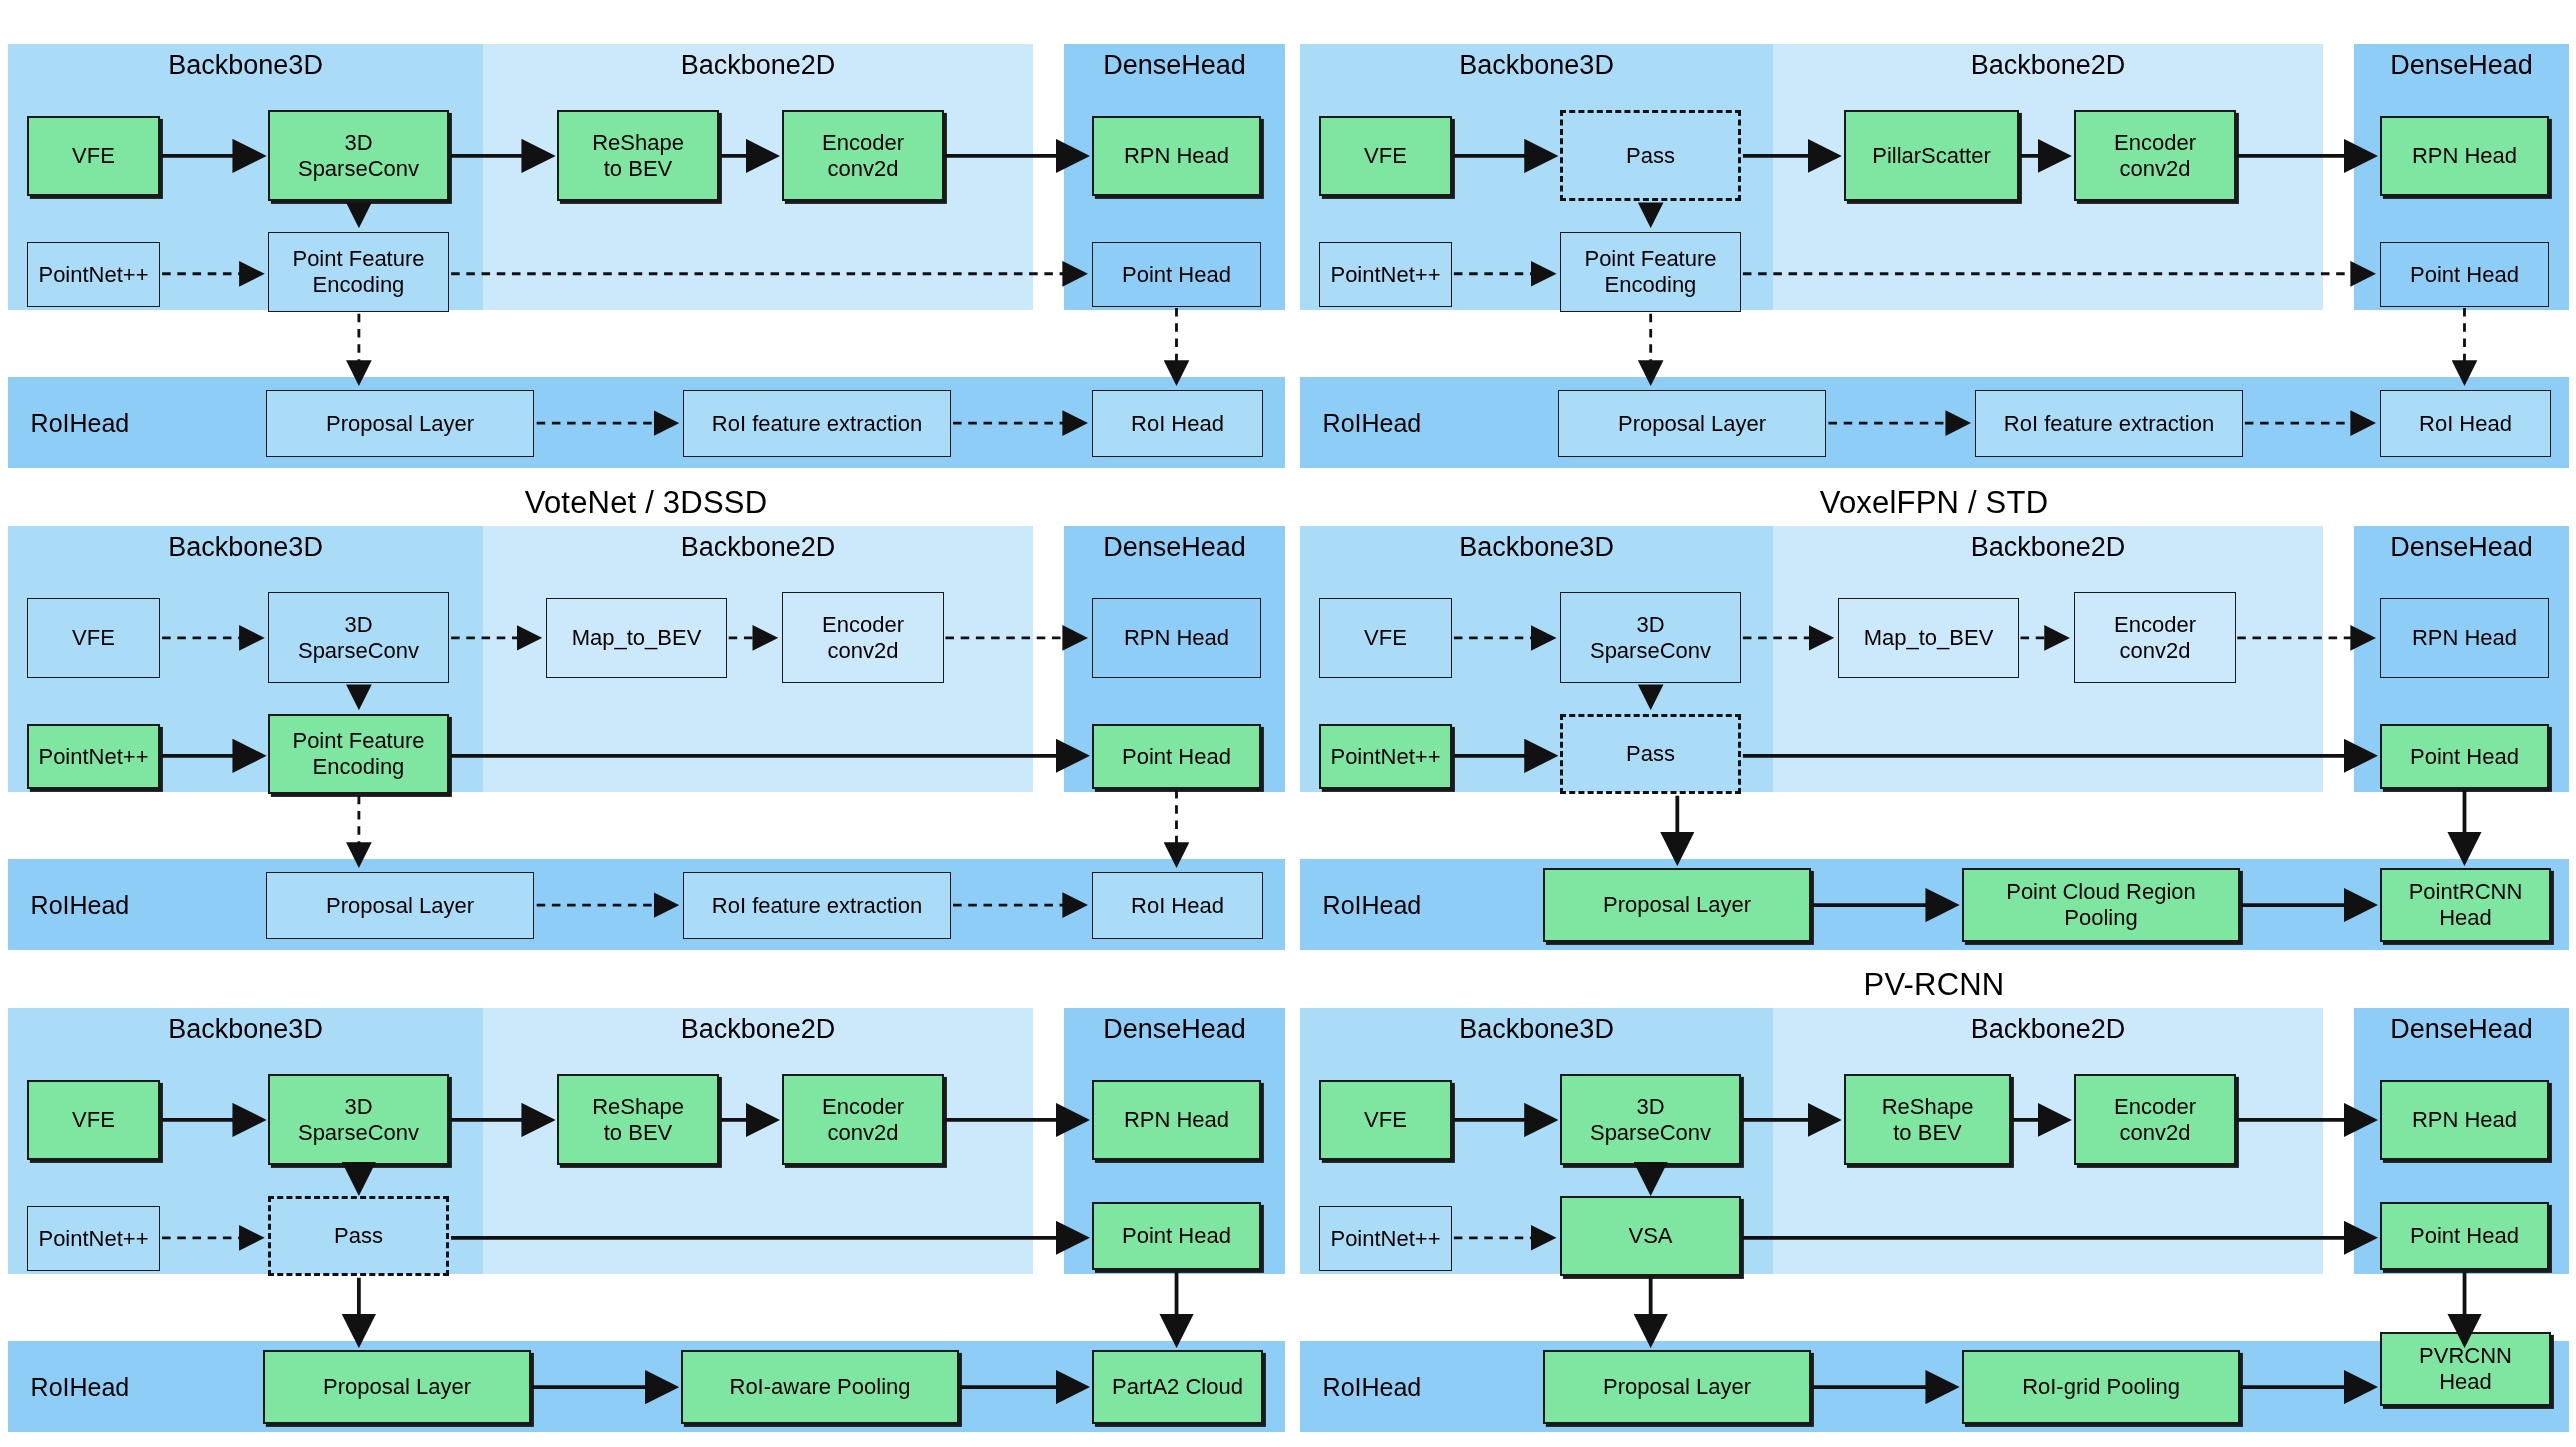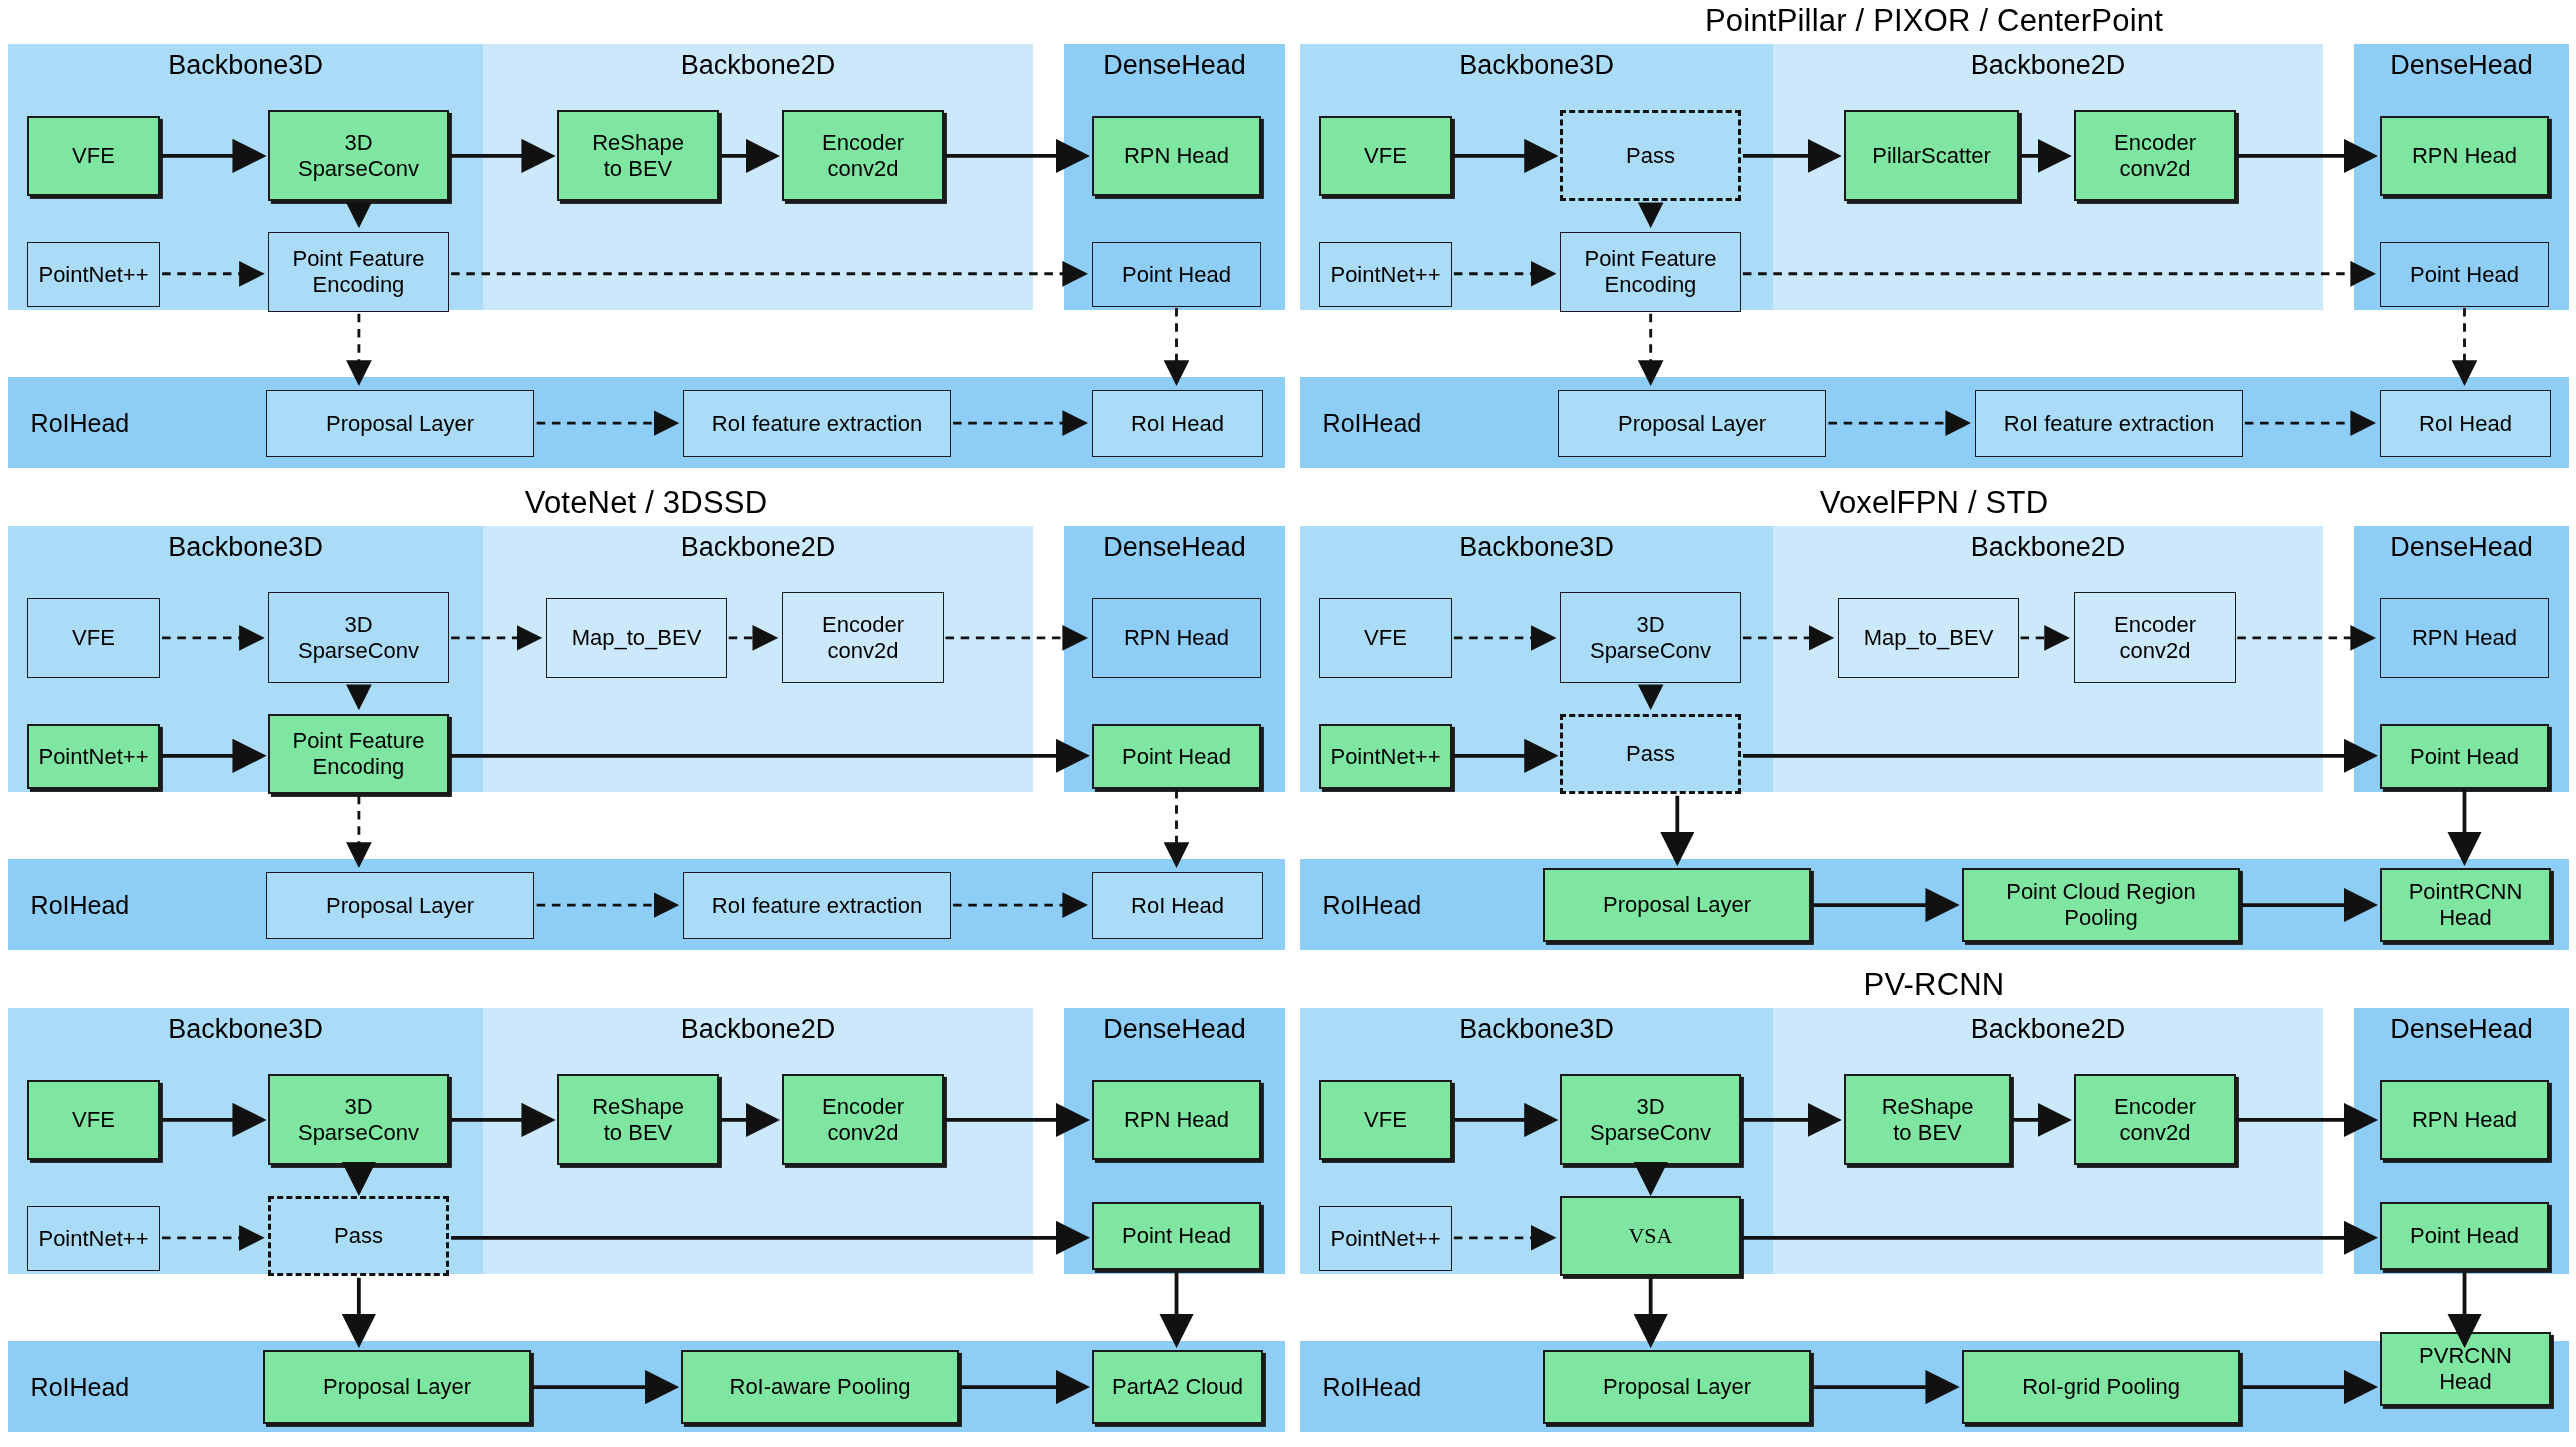--- a/index.html
+++ b/index.html
@@ -109,21 +109,20 @@
         <path class="ln dash" d="M474,288 L1138,288" marker-end="url(#aD1)"></path>
         <path class="ln dash" d="M377,330 L377,400" marker-end="url(#aD1)"></path>
         <path class="ln dash" d="M1237,324 L1237,400" marker-end="url(#aD1)"></path>
         <path class="ln dash" d="M564,445 L708,445" marker-end="url(#aD1)"></path>
         <path class="ln dash" d="M1002,445 L1138,445" marker-end="url(#aD1)"></path>
       </svg>
     </div>
   </div>
 
   <div class="panel">
-    <div class="panel-title">PointPillar / PIXOR / CenterPoint</div>
 
     <div class="band bb3d" style="left:7.6px;top:44px;width:474px;height:266px;">
       <div class="band-label">Backbone3D</div>
     </div>
     <div class="band bb2d" style="left:481px;top:44px;width:550px;height:266px;">
       <div class="band-label">Backbone2D</div>
     </div>
     <div class="band dense" style="left:1062px;top:44px;width:215px;height:266px;">
       <div class="band-label">DenseHead</div>
     </div>
@@ -331,21 +330,21 @@
       <div class="band-label">DenseHead</div>
     </div>
     <div class="band roi" style="left:7.6px;top:377px;width:1269px;height:91px;">
       <div class="roi-label">RoIHead</div>
     </div>
 
     <div class="node green" style="left:27px;top:116px;width:133px;height:80px;">VFE</div>
     <div class="node green" style="left:268px;top:110px;width:181px;height:91px;">3D
 SparseConv</div>
     <div class="node blue" style="left:27px;top:242px;width:133px;height:65px;">PointNet++</div>
-    <div class="node green" style="left:268px;top:232px;width:181px;height:80px;font-family:Liberation Serif, serif;">VSA</div>
+    <div class="node green" style="left:268px;top:232px;width:181px;height:80px;">VSA</div>
     <div class="node green" style="left:552px;top:110px;width:167px;height:91px;">ReShape
 to BEV</div>
     <div class="node green" style="left:782px;top:110px;width:162px;height:91px;">Encoder
 conv2d</div>
     <div class="node green" style="left:1088px;top:116px;width:169px;height:80px;">RPN Head</div>
     <div class="node green" style="left:1088px;top:238px;width:169px;height:68px;">Point Head</div>
     <div class="node green" style="left:251px;top:386px;width:268px;height:74px;">Proposal Layer</div>
     <div class="node green" style="left:670px;top:386px;width:278px;height:74px;">RoI-grid Pooling</div>
     <div class="node green" style="left:1088px;top:368px;width:171px;height:74px;">PVRCNN
 Head</div>

